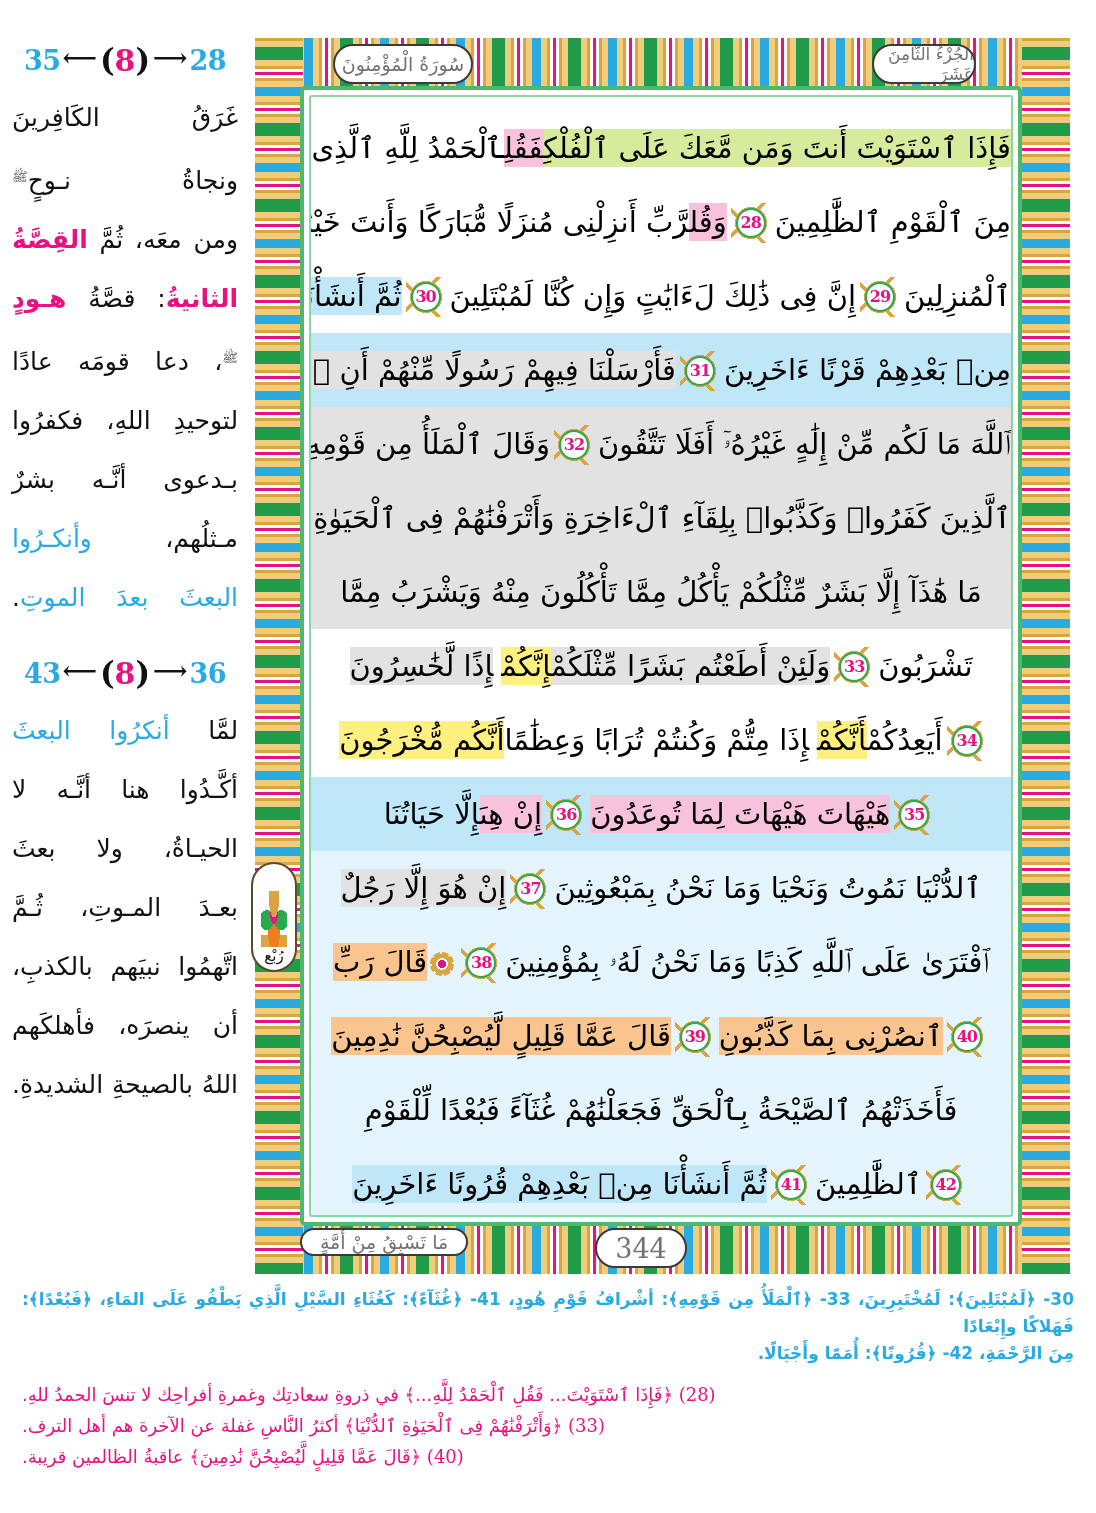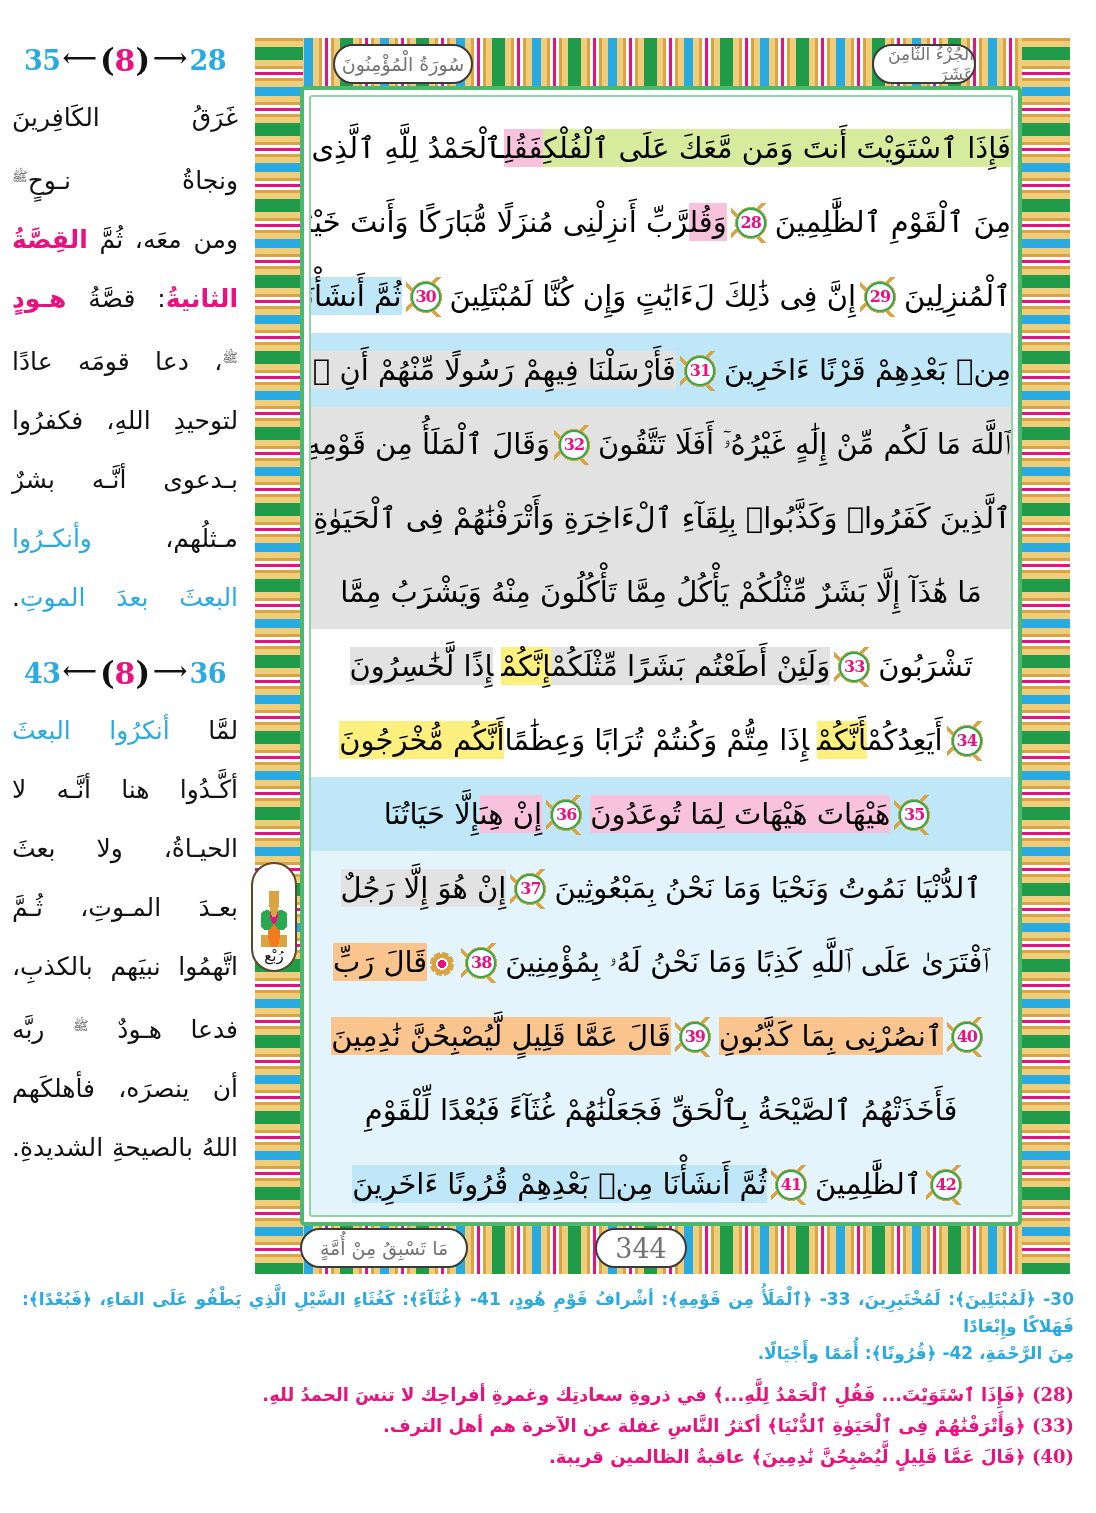--- a/index.html
+++ b/index.html
@@ -122,21 +122,21 @@
     border-radius: 22px;
     display: flex; align-items: center; justify-content: center;
     font-family: "DejaVu Sans", "Liberation Sans", sans-serif;
     color: #737373;
     z-index: 6;
     direction: rtl;
     overflow: hidden;
   }
   #cart-surah { left: 333px; top: 44px;  width: 140px; height: 40px; font-size: 19px; }
   #cart-juz   { left: 872px; top: 44px;  width: 104px; height: 40px; font-size: 17px; }
-  #cart-foot  { left: 300px; top: 1228px; width: 168px; height: 40px; font-size: 19px; }
+  #cart-foot  { left: 300px; top: 1228px; width: 168px; height: 28px; font-size: 19px; }
   #cart-page  {
     left: 595px; top: 1228px; width: 92px; height: 40px;
     font-size: 27px; font-family: "DejaVu Serif","Liberation Serif",serif;
   }
 
   
   .quran-frame {
     position: absolute;
     left: 300px; top: 86px;
     width: 722px; height: 1140px;
@@ -268,22 +268,22 @@
     font-weight: bold;
     text-align: justify;
     text-align-last: right;
     font-family: "DejaVu Sans","Liberation Sans",sans-serif;
   }
   .fn-pink-block { margin-top: 12px; text-align: left; direction: rtl; }
   .fn-pink {
     color: #e8117f;
     font-size: 18px;
     line-height: 31px;
-    font-weight: bold;
-    text-align: right;
+    font-weight: normal;
+    text-align: left;
     direction: rtl;
     font-family: "DejaVu Sans","Liberation Sans",sans-serif;
   }
   .fn-num { font-family: "DejaVu Serif","Liberation Serif",serif; }
 </style>
 </head>
 <body>
 
 <div id="page">
 
@@ -312,21 +312,20 @@
         <span class="nav-paren"><span class="paren-mark">(</span>8<span class="paren-mark">)</span></span>
         <span class="nav-arrow">⟶</span>
         <span class="nav-num">36</span>
       </div>
       <div class="side-text">
         <div><span>لمَّا </span><span class="cyan">أنكرُوا البعثَ</span></div>
         <div><span>أكَّـدُوا هنا أنَّـه لا</span></div>
         <div><span>الحيـاةُ، ولا بعثَ</span></div>
         <div><span>بعـدَ المـوتِ، ثُـمَّ</span></div>
         <div><span>اتَّهمُوا نبيَهم بالكذبِ،</span></div>
-        <div><span>فدعا هـودٌ </span><span class="sm-honor">ﷺ</span><span> ربَّه</span></div>
         <div><span>أن ينصرَه، فأهلكَهم</span></div>
         <div><span>اللهُ بالصيحةِ الشديدةِ</span><span>.</span></div>
       </div>
     </div>
 
   <div class="band-h band-top"></div>
   <div class="band-h band-bot"></div>
   <div class="band-v band-left"></div>
   <div class="band-v band-right"></div>
 

